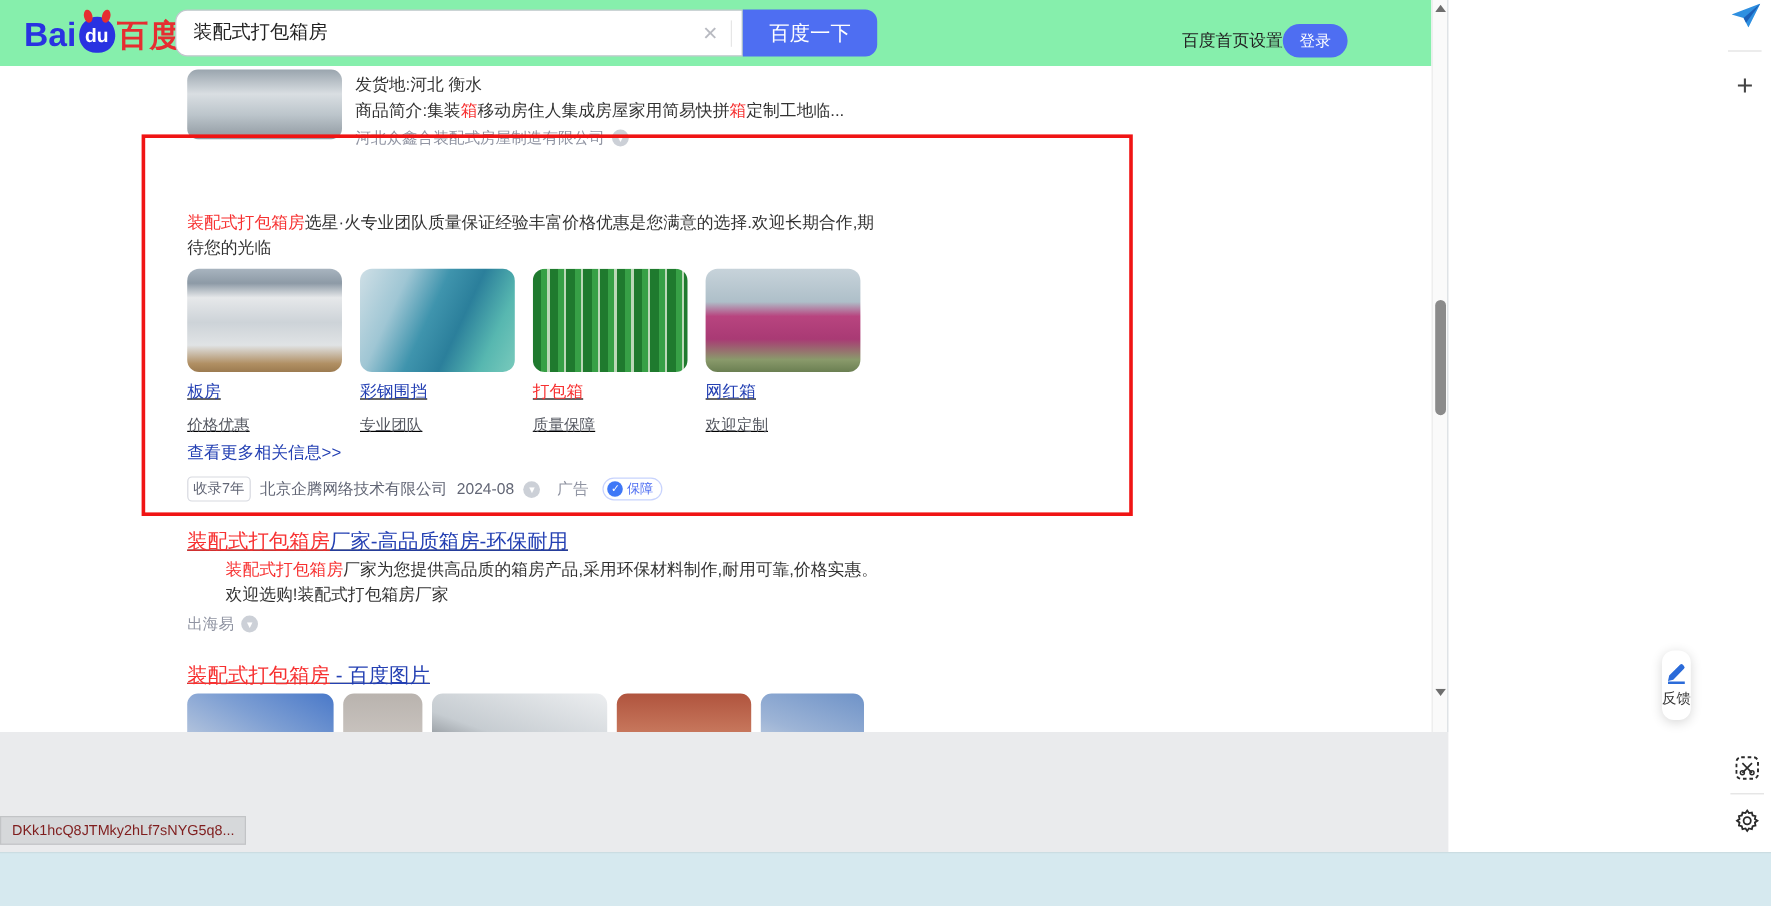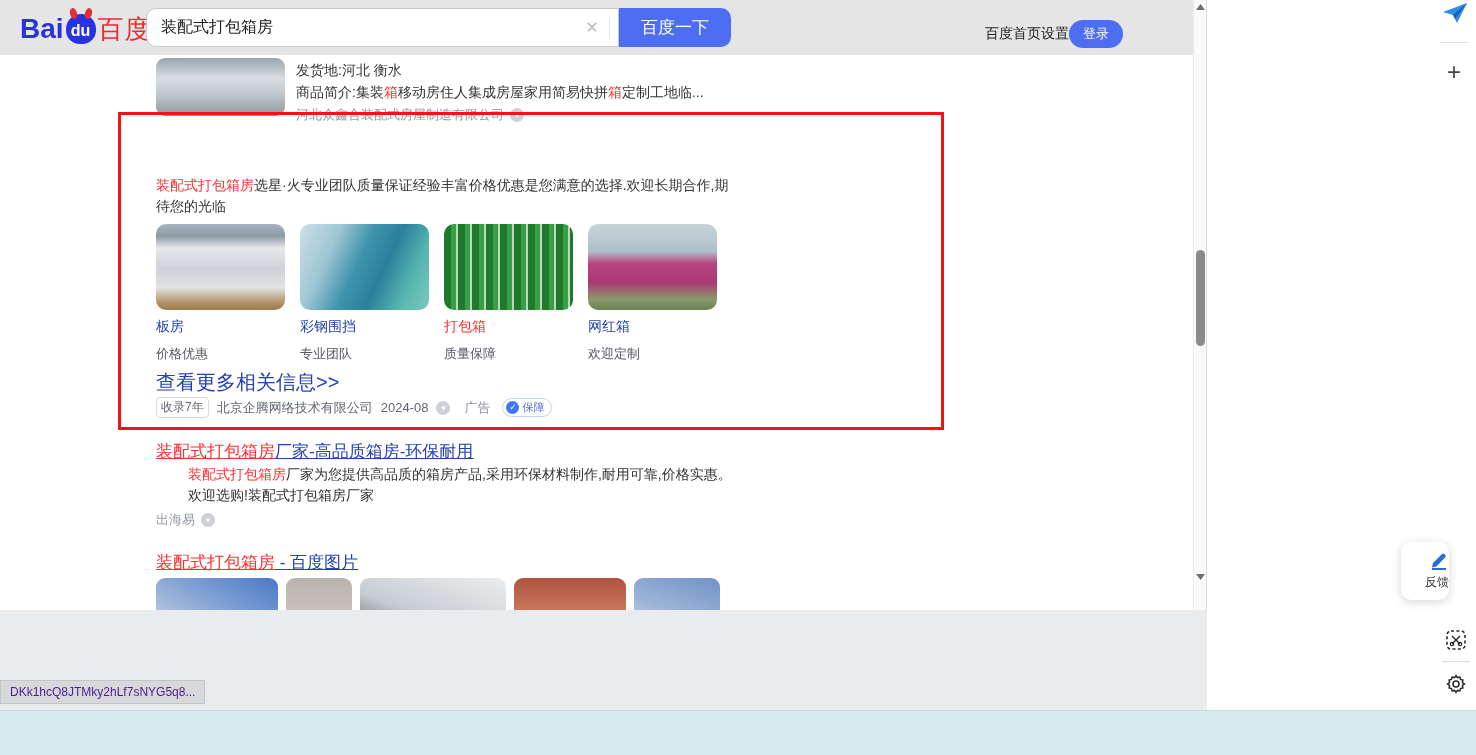--- a/index.html
+++ b/index.html
@@ -5,28 +5,28 @@
   * { margin:0; padding:0; box-sizing:border-box; }
   html,body { width:1476px; height:755px; overflow:hidden; }
   body { font-family:"Liberation Sans","DejaVu Sans",sans-serif; background:#fff; position:relative; }
   .abs { position:absolute; }
 
   
   .browser-page { left:0; top:0; width:1193px; height:610px; background:#fff; overflow:hidden; }
   .page-right-border { left:1206px; top:0; width:1px; height:610px; background:#d8dce0; }
 
   
-  .bd-header { left:0; top:0; width:1193px; height:55px; background:#e5e5e5; }
+  .bd-header { left:0; top:0; width:1193px; height:55px; background:#86efac; }
   .bd-logo { left:20px; top:9px; height:40px; display:flex; align-items:center; gap:2px; }
   .bd-logo .bai { color:#2932e1; font-size:28px; font-weight:bold; }
   .bd-logo .paw { width:30px; height:30px; background:#2932e1; border-radius:50% 50% 46% 46%; position:relative; color:#fff; font-size:16px; font-weight:bold; display:flex; align-items:flex-end; justify-content:center; padding-bottom:4px; }
   .bd-logo .paw::before, .bd-logo .paw::after { content:""; position:absolute; width:7px; height:11px; border-radius:50%; background:#e62d31; top:-6px; }
   .bd-logo .paw::before { left:4px; transform:rotate(-14deg); }
   .bd-logo .paw::after { right:4px; transform:rotate(14deg); }
-  .bd-logo .cn { color:#e62d31; font-size:26px; font-weight:normal; letter-spacing:1px; }
+  .bd-logo .cn { color:#e62d31; font-size:26px; font-weight:bold; letter-spacing:1px; }
 
   .bd-search-box { left:146px; top:8px; width:473px; height:39px; border:1px solid #c4c7ce; border-radius:10px 0 0 10px; background:#fff; display:flex; align-items:center; }
   .bd-search-input { border:none; outline:none; flex:1; font-size:16px; color:#222; padding-left:14px; font-family:inherit; background:transparent; }
   .bd-clear { width:34px; text-align:center; color:#b8bac1; font-size:16px; cursor:pointer; }
   .bd-search-divider { width:1px; height:22px; background:#e6e6e6; margin-right:8px; }
   .bd-submit { left:619px; top:8px; width:112px; height:39px; background:#4e6ef2; color:#fff; font-size:17px; border:none; border-radius:0 10px 10px 0; cursor:pointer; font-family:inherit; }
   .bd-nav { left:985px; top:20px; display:flex; align-items:center; font-size:14px; color:#222; }
   .bd-nav .navlink { cursor:pointer; }
   .bd-login { background:#4e6ef2; color:#fff; font-size:13px; border-radius:14px; padding:5px 14px; cursor:pointer; }
 
@@ -46,24 +46,24 @@
   .a-blue { color:#2440b3; }
   .a-red { color:#f73131; }
   .ad-desc { left:156px; top:175px; width:578px; font-size:14px; line-height:21px; color:#333; }
   .ad-thumbs { left:156px; top:224px; display:flex; gap:15px; }
   .ad-thumbs .card-img { width:129px; height:86px; border-radius:10px; cursor:pointer; }
   .img-banfang { background:linear-gradient(180deg,#a8b4bf 0%,#8d9aa6 14%,#e6e8ea 28%,#cdd3d8 52%,#e0e3e5 74%,#b08f63 92%,#9c7b50 100%); }
   .img-dabaoxiang { background:linear-gradient(115deg,#cfdfe6 0%,#9fc6d4 25%,#3f94ad 45%,#2b7f9b 62%,#57b7b0 82%,#79cabc 100%); }
   .img-caigang { background:repeating-linear-gradient(90deg,#1f7a2e 0 7px,#37a046 7px 12px,#bcd8b8 12px 14px),#237c33; }
   .img-wanghong { background:linear-gradient(180deg,#c7d3da 0%,#aebfc9 32%,#b8447f 46%,#a93a74 68%,#8a9a6b 88%,#6b7f52 100%); }
   .ad-caps { left:156px; top:318px; display:flex; }
-  .ad-caps .cap-col { width:129px; margin-right:15px; }
+  .ad-caps .cap-col { width:129px; margin-right:15px;text-decoration:underline; }
   .cap-label { font-size:14px; cursor:pointer; }
   .cap-sub { font-size:13px; color:#555861; margin-top:9px; }
-  .ad-more { left:156px; top:369px; font-size:20px; color:#2440b3; cursor:pointer;text-align:right; }
+  .ad-more { left:156px; top:369px; font-size:14px; color:#2440b3; cursor:pointer;text-align:right; }
   .ad-meta { left:156px; top:397px; display:flex; align-items:center; gap:8px; font-size:13px; color:#626675; }
   .age-badge { font-size:12px; border:1px solid #d7d9e0; border-radius:4px; padding:1px 4px; color:#626675; }
   .ad-label { color:#9195a3; margin-left:6px; }
   .guarantee { display:inline-flex; align-items:center; gap:3px; border:1px solid #c8d3fd; border-radius:10px; padding:1px 7px 1px 3px; background:#fff; margin-left:4px; cursor:pointer; }
   .g-check { width:13px; height:13px; border-radius:50%; background:#3f78f7; color:#fff; font-size:9px; line-height:13px; text-align:center; }
   .g-text { font-size:11px; color:#4e6ef2; }
 
   .r2-title { left:156px; top:440px; font-size:17px; }
   .r2-desc { left:156px; top:464px; width:560px; font-size:14px; line-height:21px; color:#333;margin-left:32px; }
   .r2-src { left:156px; top:511px; font-size:13px; color:#9195a3; display:flex; align-items:center; gap:6px; }
@@ -79,26 +79,26 @@
   
   .scrollbar { left:1193px; top:0; width:13px; height:610px; background:#fafafa; border-left:1px solid #ebebeb; }
   .sb-arrow { left:0; width:13px; height:12px; display:flex; align-items:center; justify-content:center; cursor:pointer; }
   .sb-arrow svg { display:block; }
   .sb-up { top:1px; }
   .sb-down { top:571px; }
   .sb-thumb { left:2px; top:250px; width:9px; height:96px; background:#8b8b8b; border-radius:5px; cursor:grab; }
 
   
   .desktop-strip { left:0; top:610px; width:1207px; height:100px; background:#eaebed; }
-  .status-tooltip { left:0; top:680px; background:#d6d8da; border:1px solid #c2c4c6; font-size:12px; color:#4c1d95; padding:4px 9px; }
+  .status-tooltip { left:0; top:680px; background:#d6d8da; border:1px solid #c2c4c6; font-size:12px; color:#7f1d1d; padding:4px 9px; }
 
   
   .side-divider { width:28px; height:1px; background:#e0e0e0; }
   .side-icon { cursor:pointer; }
-  .feedback-card { left:1385px; top:542px; width:48px; height:58px; background:#fff; border-radius:10px; box-shadow:0 2px 10px rgba(0,0,0,.16); display:flex; flex-direction:column; align-items:flex-end; justify-content:center; gap:4px; cursor:pointer; z-index:6;margin-left:16px; }
+  .feedback-card { left:1385px; top:542px; width:24px; height:58px; background:#fff; border-radius:10px; box-shadow:0 2px 10px rgba(0,0,0,.16); display:flex; flex-direction:column; align-items:center; justify-content:center; gap:4px; cursor:pointer; z-index:6; }
   .feedback-label { font-size:12px; color:#333; }
 
   
   .taskbar { left:0; top:710px; width:1476px; height:45px; background:#d6e9ef; border-top:1px solid rgba(0,0,0,.05); }
 </style>
 </head>
 <body>
 
 <div class="screen">
 

